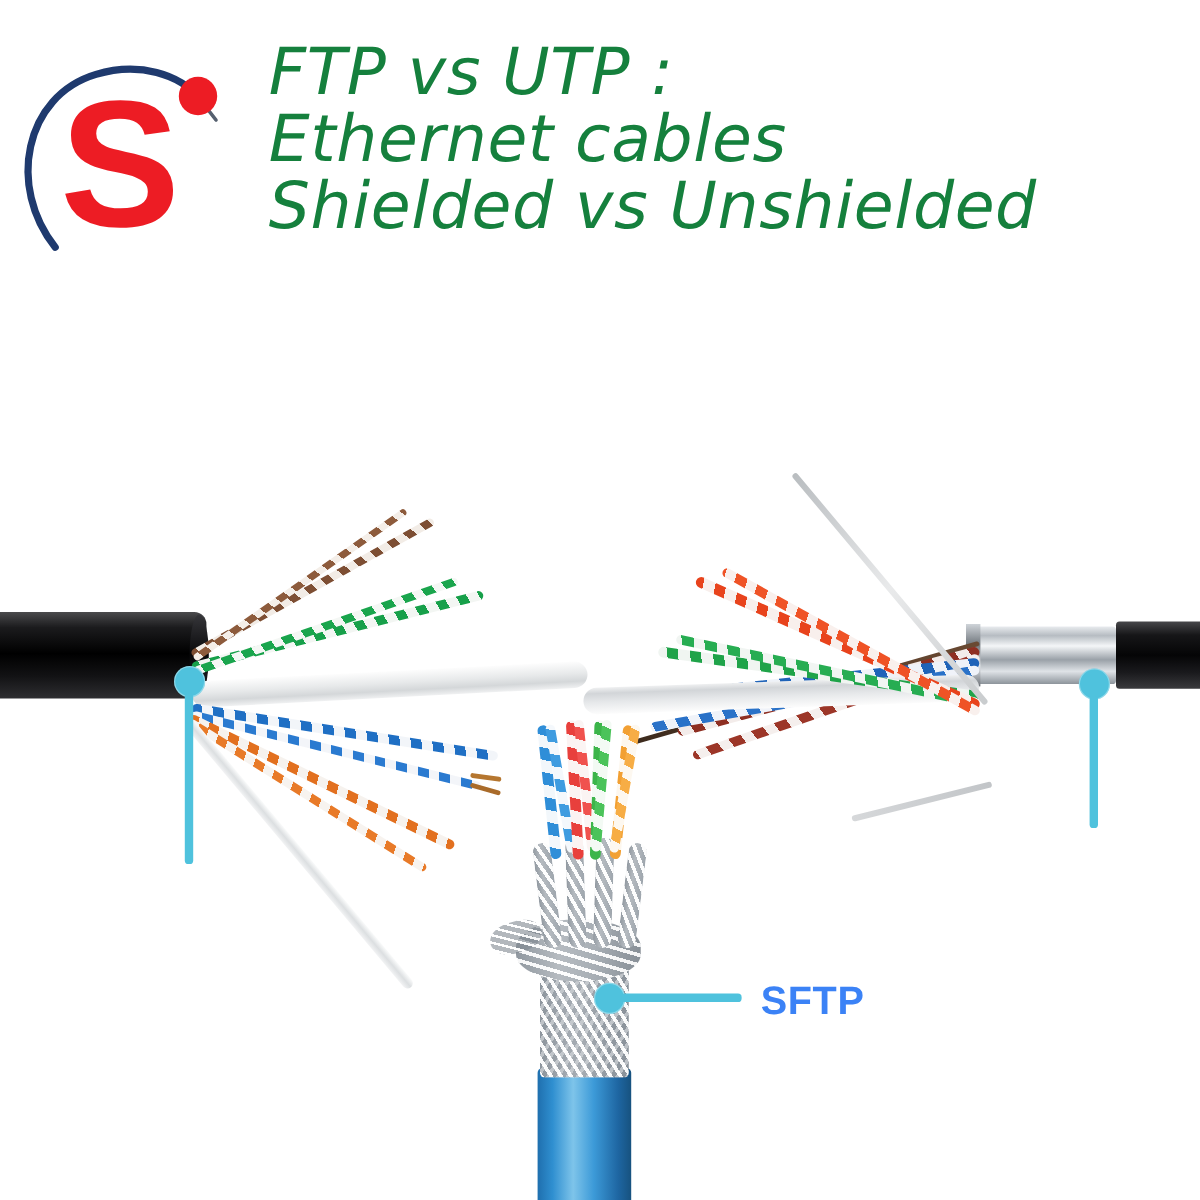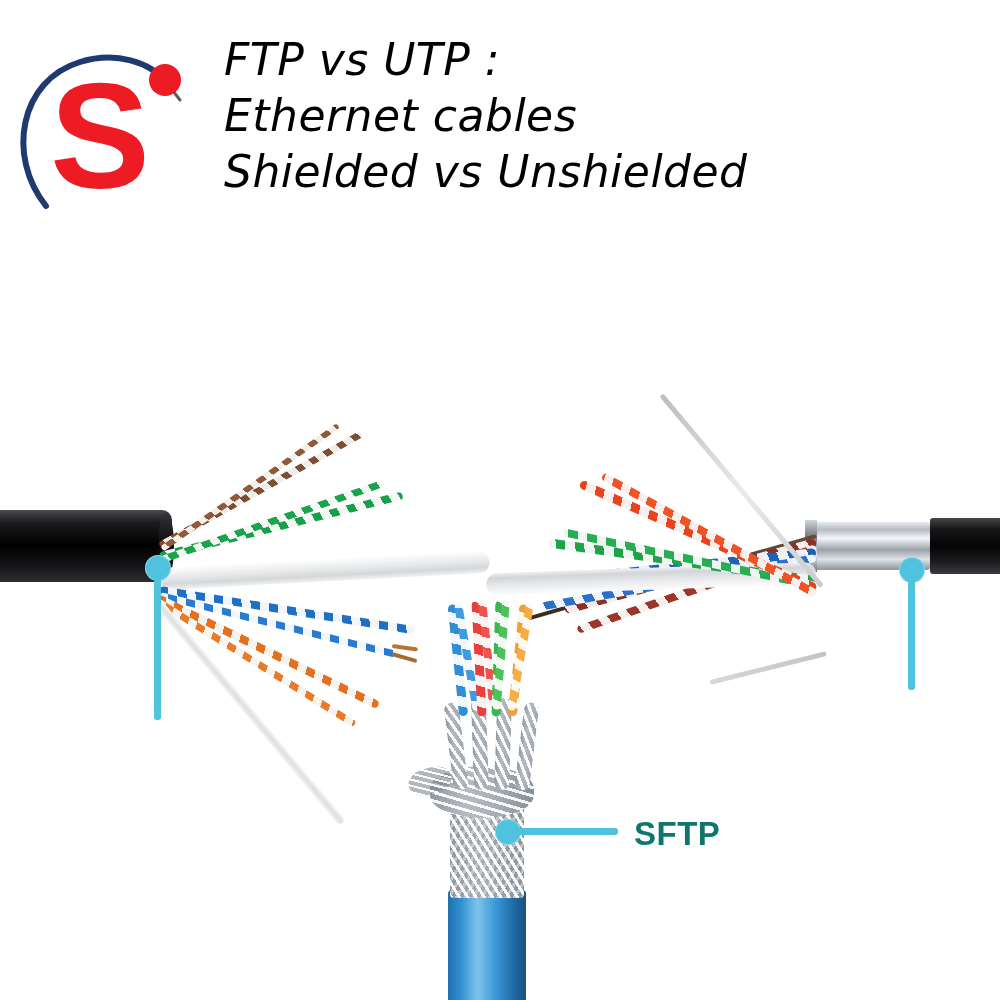--- a/index.html
+++ b/index.html
@@ -15,22 +15,22 @@
   
   .header { position:absolute; left:0; top:0; width:1000px; height:300px; }
   .logo-wrap { position:absolute; left:8px; top:38px; width:185px; height:185px; }
   .logo-wrap svg { display:block; }
 
   .title-block {
     position:absolute; left:224px; top:32px; width:560px;
     font-family:"DejaVu Sans", sans-serif;
     font-style:italic;
     font-weight:400;
-    color:#000000;
-    font-size:44px;
+    color:#15803d;
+    font-size:54px;
     line-height:56px;
     letter-spacing:0.5px;
   }
   .title-line { white-space:pre; display:block; }
 
   
   .figure { position:absolute; left:0; top:300px; width:1000px; height:700px; }
 
   
   .utp-group { position:absolute; left:0; top:0; width:470px; height:560px; }
@@ -106,21 +106,21 @@
     position:absolute; width:26px; height:26px; border-radius:50%;
     background:#4fc2dd; box-shadow:0 0 0 1px rgba(255,255,255,.35) inset;
   }
   .lead-v { position:absolute; width:7px; background:#4fc2dd; border-radius:3px; }
   .lead-h { position:absolute; height:7px; background:#4fc2dd; border-radius:3px; }
   .callout-label {
     position:absolute;
     font-family:"Liberation Sans", sans-serif;
     font-weight:bold;
     font-size:33px;
-    color:#0f766e;
+    color:#3b82f6;
     letter-spacing:.5px;
     white-space:nowrap;
   }
 </style>
 </head>
 <body>
 
 <div id="stage">
 
   <div class="header">

